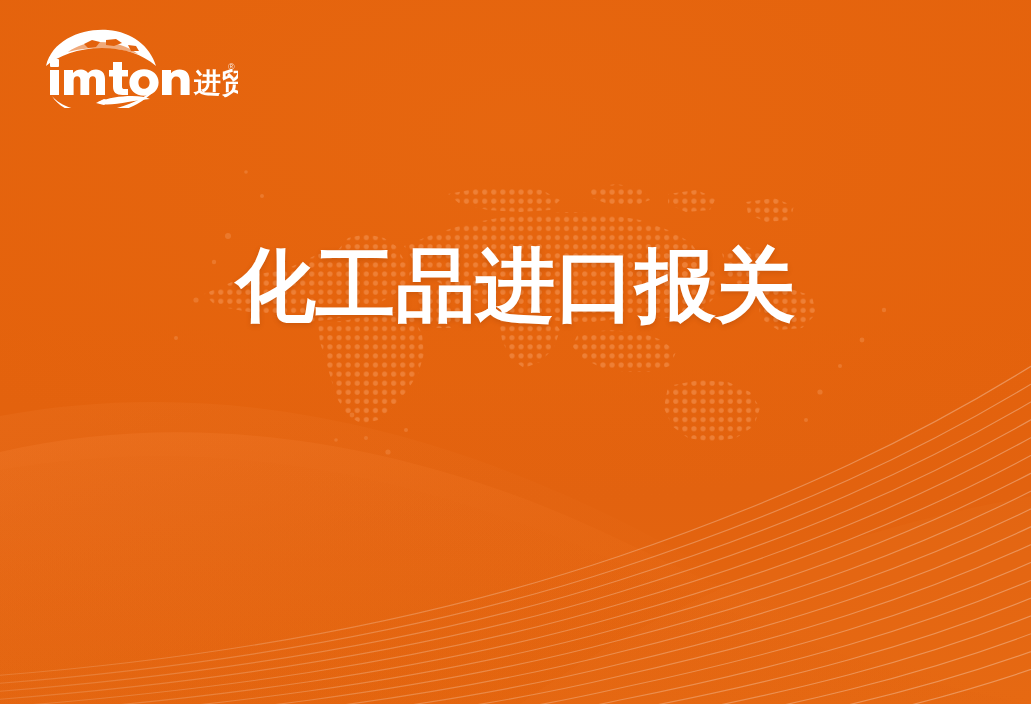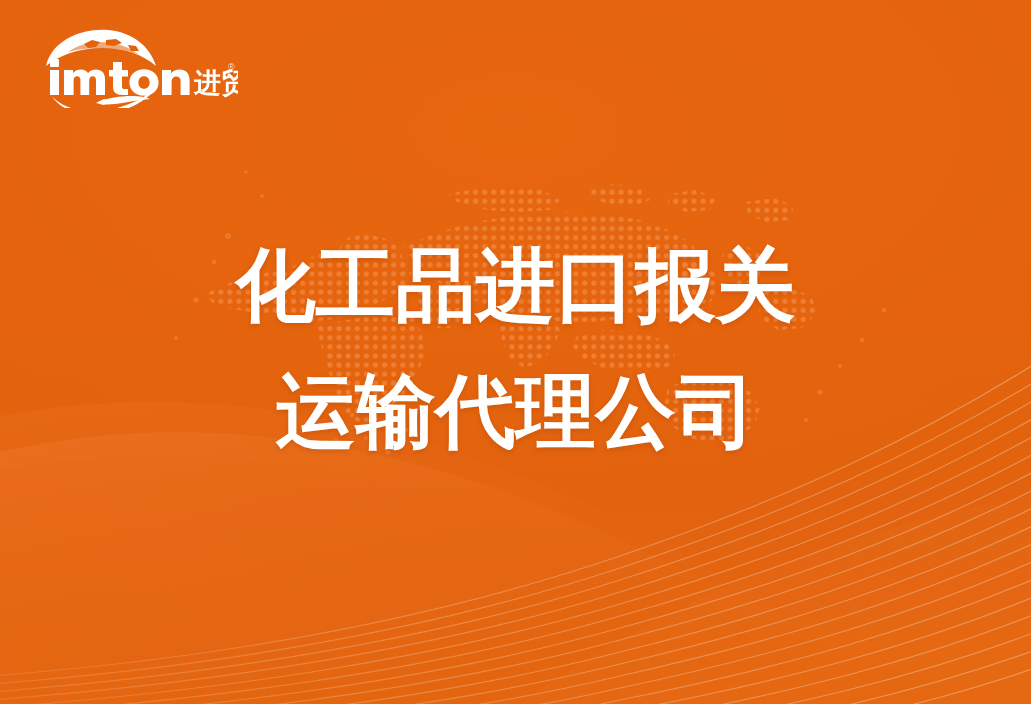--- a/index.html
+++ b/index.html
@@ -272,16 +272,15 @@
                  C 110 74, 92 84, 70 88 C 44 92, 22 84, 14 70 Z"></path>
         <path d="M60 76 C 70 72, 82 70, 94 70 C 102 70, 108 71, 112 73
                  C 106 73.5, 98 74.5, 90 76 C 80 78, 70 79, 62 78 Z"></path>
         <path d="M58 77 L66 73 L72 75 L66 79 Z"></path>
       </g>
     </svg>
   </div>
 
   <div class="headline">
     <span class="hl-line l1">化工品进口报关</span>
-    <span class="hl-line l2">运输代理公司</span>
   </div>
 
 </div>
 
 </body></html>

